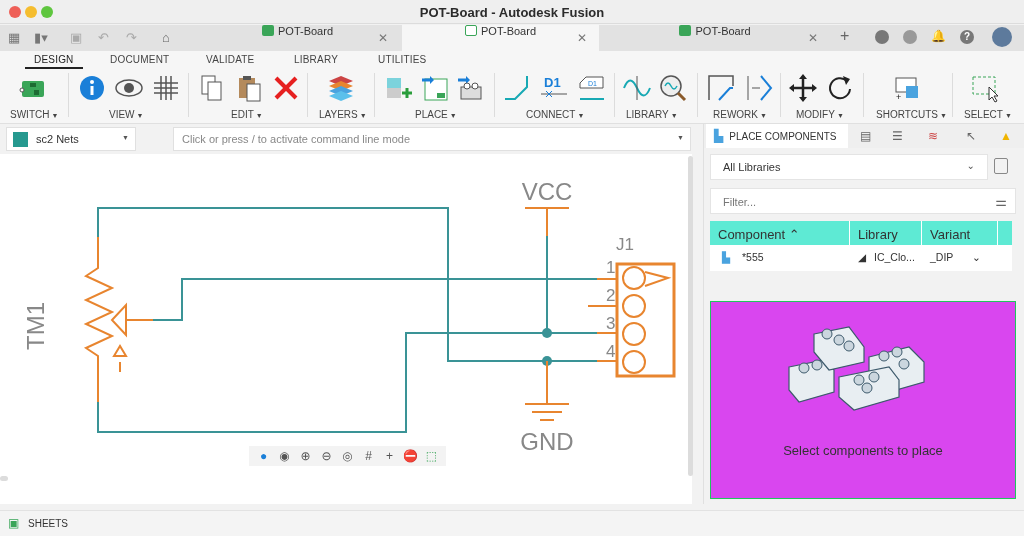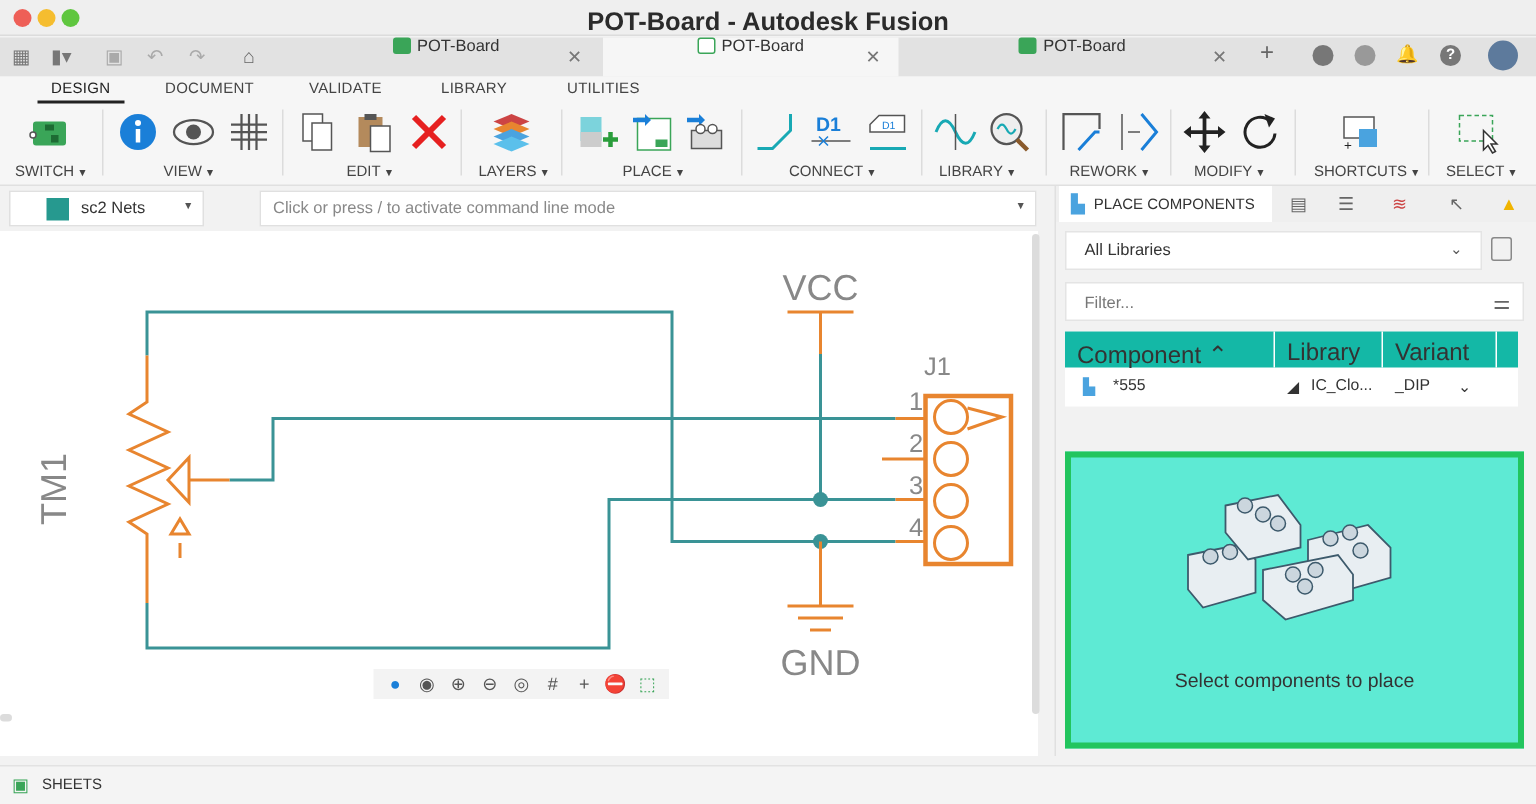--- a/index.html
+++ b/index.html
@@ -1,60 +1,60 @@
 <!DOCTYPE html>
 <html><head>
 <meta charset="utf-8">
 <style>
 *{box-sizing:border-box;margin:0;padding:0}
 html,body{width:1024px;height:536px;overflow:hidden;background:#f2f2f2;font-family:"Liberation Sans",sans-serif;color:#333}
 .titlebar{position:absolute;left:0;top:0;width:1024px;height:24px;background:#efefef;border-bottom:1px solid #dcdcdc}
 .traffic{position:absolute;top:6px;width:12px;height:12px;border-radius:50%}
-.title{position:absolute;left:0;right:0;top:5px;text-align:center;font-size:17px;font-weight:bold;color:#2b2b2b}
+.title{position:absolute;left:0;right:0;top:5px;text-align:center;font-size:13px;font-weight:bold;color:#2b2b2b}
 .tabbar{position:absolute;left:0;top:25px;width:1024px;height:26px;background:#e2e2e2}
 .qa{position:absolute;top:5px;font-size:13px;color:#777}
 .doctab{position:absolute;top:0;height:26px;display:flex;align-items:flex-start;justify-content:center;font-size:11px;color:#333}
 .doctab.active{background:#f6f6f6}
 .doctab .x{position:absolute;right:12px;top:6px;font-size:12px;color:#777}
 .ti{display:inline-block;width:12px;height:11px;border-radius:2px;margin-right:4px;vertical-align:middle}
 .rico{position:absolute;top:5px;width:14px;height:14px;border-radius:50%;background:#777}
 .ribbon{position:absolute;left:0;top:51px;width:1024px;height:73px;background:#f6f6f6;border-bottom:1px solid #e0e0e0}
 .rtab{position:absolute;top:3px;font-size:10px;color:#444;letter-spacing:.2px}
 .rtab.active{font-weight:normal;color:#222}
 .rtab-ul{position:absolute;left:25px;top:16px;width:58px;height:2px;background:#222}
 .grp{position:absolute;top:58px;font-size:10px;color:#444}
 .grp .caret{font-size:7px;margin-left:2px}
 .sep{position:absolute;top:22px;width:1px;height:44px;background:#dcdcdc}
 .ic{position:absolute;top:22px;width:30px;height:30px}
 .cmdrow{position:absolute;left:0;top:124px;width:700px;height:30px}
-.netsel{position:absolute;left:6px;top:3px;width:130px;height:24px;background:#fff;border:1px solid #e0e0e0;font-size:11px;display:flex;align-items:center;padding-left:24px}
+.netsel{position:absolute;left:6px;top:3px;width:130px;height:24px;background:#fff;border:1px solid #e0e0e0;font-size:11px;display:flex;align-items:center;padding-left:6px}
 .netsw{width:15px;height:15px;background:#26998f;margin-right:8px}
 .netcaret{position:absolute;right:6px;top:6px;font-size:7px;color:#555}
 .cmdline{position:absolute;left:173px;top:3px;width:518px;height:24px;background:#fff;border:1px solid #e0e0e0;font-size:11px;color:#888;padding:5px 8px}
 .cmdline .caret{position:absolute;right:6px;top:6px;font-size:7px;color:#555}
 .canvas{position:absolute;left:0;top:154px;width:692px;height:350px;background:#fff}
 .vscroll{position:absolute;left:690px;top:155px;width:5px;height:320px;background:#dcdcdc;border-radius:3px}
 .hscroll{position:absolute;left:0px;top:476px;width:8px;height:5px;background:#dcdcdc;border-radius:3px}
 .viewbar{position:absolute;left:249px;top:446px;width:197px;height:20px;background:#f3f3f3;display:flex;align-items:center;justify-content:space-around;padding:0 4px}
 .viewbar span{font-size:12px;color:#555;width:16px;text-align:center}
 .panel{position:absolute;left:703px;top:124px;width:321px;height:380px;background:#f2f2f2;border-left:1px solid #e0e0e0}
 .ptabs{position:absolute;left:0;top:0;width:321px;height:24px;background:#efefef}
 .ptab-active{position:absolute;left:2px;top:0;width:142px;height:24px;background:#fff;font-size:10px;display:flex;align-items:center;padding-left:8px;color:#333}
 .pti{position:absolute;top:5px;font-size:12px;color:#666}
 .libsel{position:absolute;left:6px;top:30px;width:278px;height:26px;background:#fff;border:1px solid #e4e4e4;font-size:11px;padding:6px 12px;color:#333}
 .libsel .chev{position:absolute;right:12px;top:5px;font-size:10px;color:#555}
 .libbtn{position:absolute;left:290px;top:34px;width:14px;height:16px;border:1px solid #888;border-radius:2px}
 .filter{position:absolute;left:6px;top:64px;width:306px;height:26px;background:#fff;border:1px solid #e4e4e4;font-size:11px;padding:7px 12px;color:#777}
 .filter .slid{position:absolute;right:8px;top:5px;font-size:13px;color:#666}
 .tbl{position:absolute;left:6px;top:97px;width:302px;height:50px;background:#fff}
-.thead{height:24px;background:#14b8a6;display:flex;font-size:16px;color:#333}
+.thead{height:24px;background:#5eead4;display:flex;font-size:13px;color:#333}
 .thead div{padding:6px 8px;border-right:1px solid #fff}
 .trow{height:24px;display:flex;font-size:10.5px;align-items:center;color:#333}
 .count{position:absolute;left:6px;top:151px;width:306px;height:20px;background:#fff;border:1px solid #e6e6e6;font-size:9.5px;text-align:right;padding:4px 18px;color:#444}
-.empty{position:absolute;left:6px;top:177px;width:306px;height:198px;background:#5eead4;border:4px solid #22c55e}
+.empty{position:absolute;left:6px;top:177px;width:306px;height:198px;background:#d946ef;border:1px solid #22c55e}
 .empty .msg{position:absolute;left:0;right:0;top:141px;text-align:center;font-size:13px;color:#333}
 .bottom{position:absolute;left:0;top:510px;width:1024px;height:26px;background:#f4f4f4;border-top:1px solid #e2e2e2}
 .sheets{position:absolute;left:28px;top:7px;font-size:10px;color:#333}
 </style>
 </head>
 <body>
 
 <div class="titlebar">
   <div class="traffic" style="left:9px;background:#ee5f57"></div>
   <div class="traffic" style="left:25px;background:#f5bd2f"></div>

